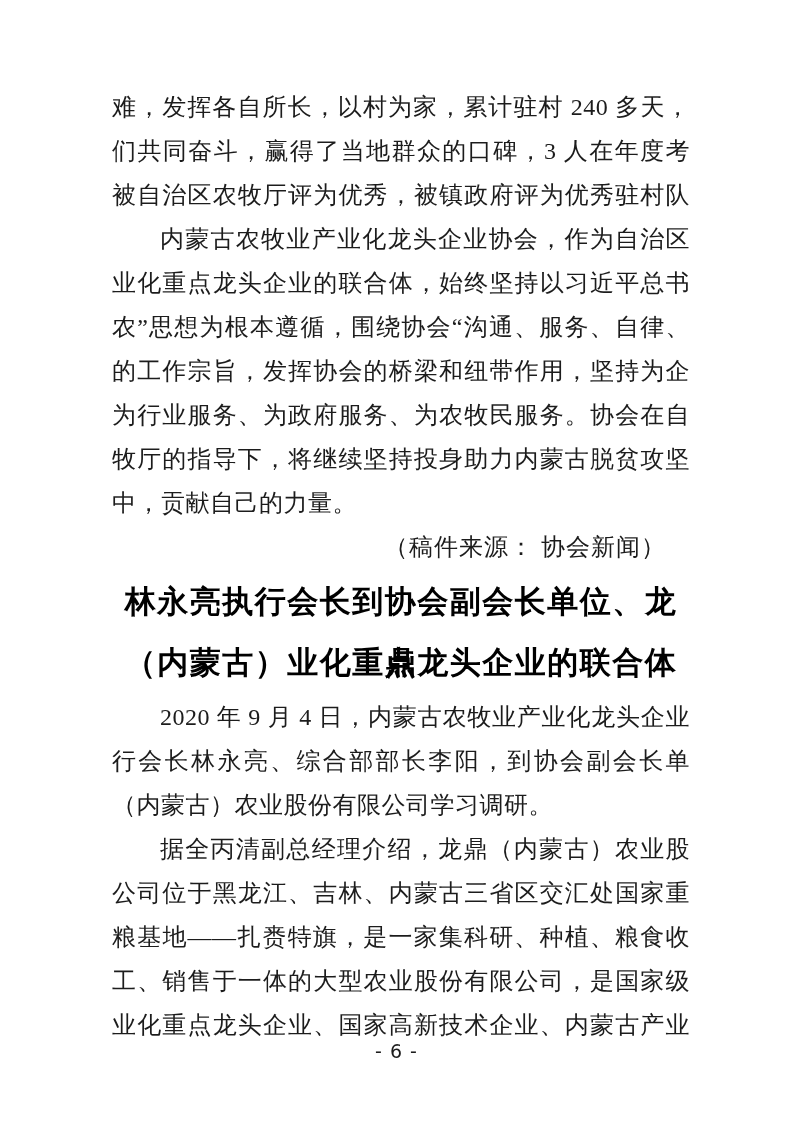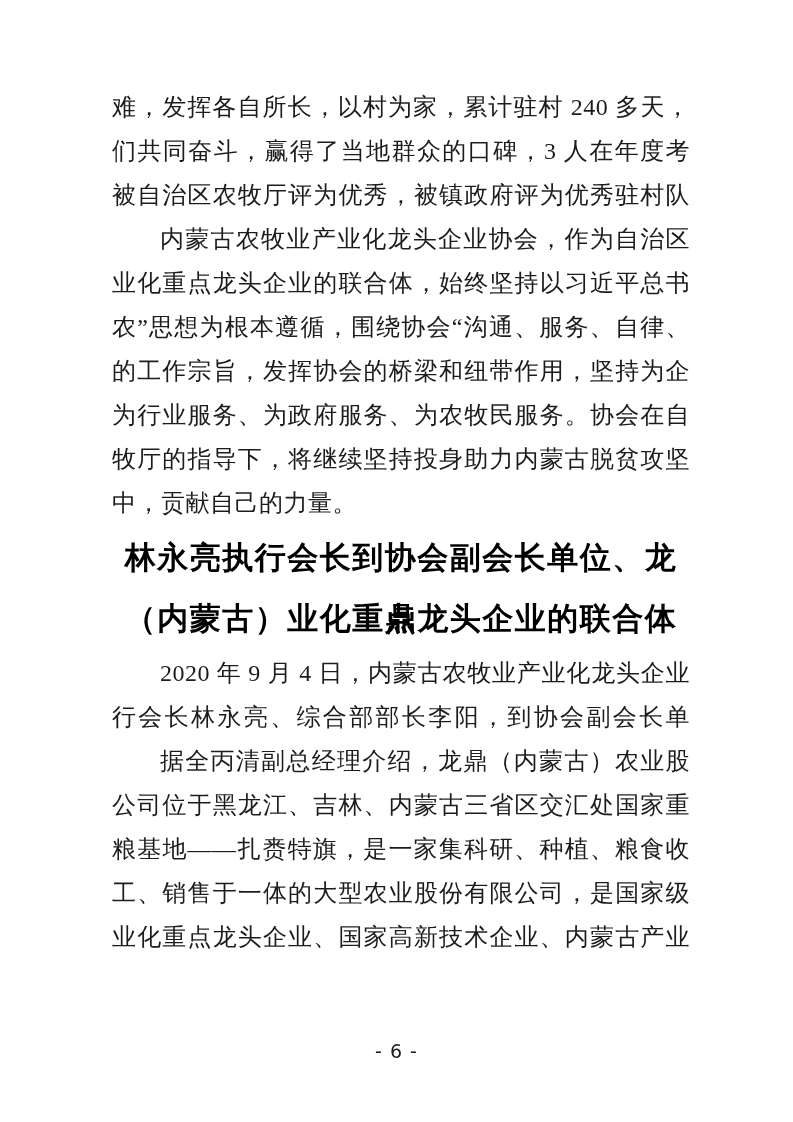--- a/index.html
+++ b/index.html
@@ -89,29 +89,31 @@
     <div class="para" data-indent="true">
         <div class="line">内蒙古农牧业产业化龙头企业协会，作为自治区各级产</div>
         <div class="line">业化重点龙头企业的联合体，始终坚持以习近平总书记“三</div>
         <div class="line">农”思想为根本遵循，围绕协会“沟通、服务、自律、发展”</div>
         <div class="line">的工作宗旨，发挥协会的桥梁和纽带作用，坚持为企业服务、</div>
         <div class="line">为行业服务、为政府服务、为农牧民服务。协会在自治区农</div>
         <div class="line">牧厅的指导下，将继续坚持投身助力内蒙古脱贫攻坚工作</div>
         <div class="line">中，贡献自己的力量。</div>
       </div>
 
+    <div class="source-line">（稿件来源： 协会新闻）</div>
 
     <div class="heading">
         <div class="line">林永亮执行会长到协会副会长单位、龙鼎</div>
         <div class="line">（内蒙古）业化重点龙头企业的联合体</div>
       </div>
 
     <div class="para" data-indent="true">
         <div class="line">2020 年 9 月 4 日，内蒙古农牧业产业化龙头企业协会执</div>
         <div class="line">行会长林永亮、综合部部长李阳，到协会副会长单位、龙鼎</div>
+        <div class="line">（内蒙古）农业股份有限公司学习调研。</div>
       </div>
 
     <div class="para continues" data-indent="true">
         <div class="line">据全丙清副总经理介绍，龙鼎（内蒙古）农业股份有限</div>
         <div class="line">公司位于黑龙江、吉林、内蒙古三省区交汇处国家重要商品</div>
         <div class="line">粮基地——扎赉特旗，是一家集科研、种植、粮食收储、加</div>
         <div class="line">工、销售于一体的大型农业股份有限公司，是国家级农业产</div>
         <div class="line">业化重点龙头企业、国家高新技术企业、内蒙古产业扶贫龙</div>
       </div>
 

